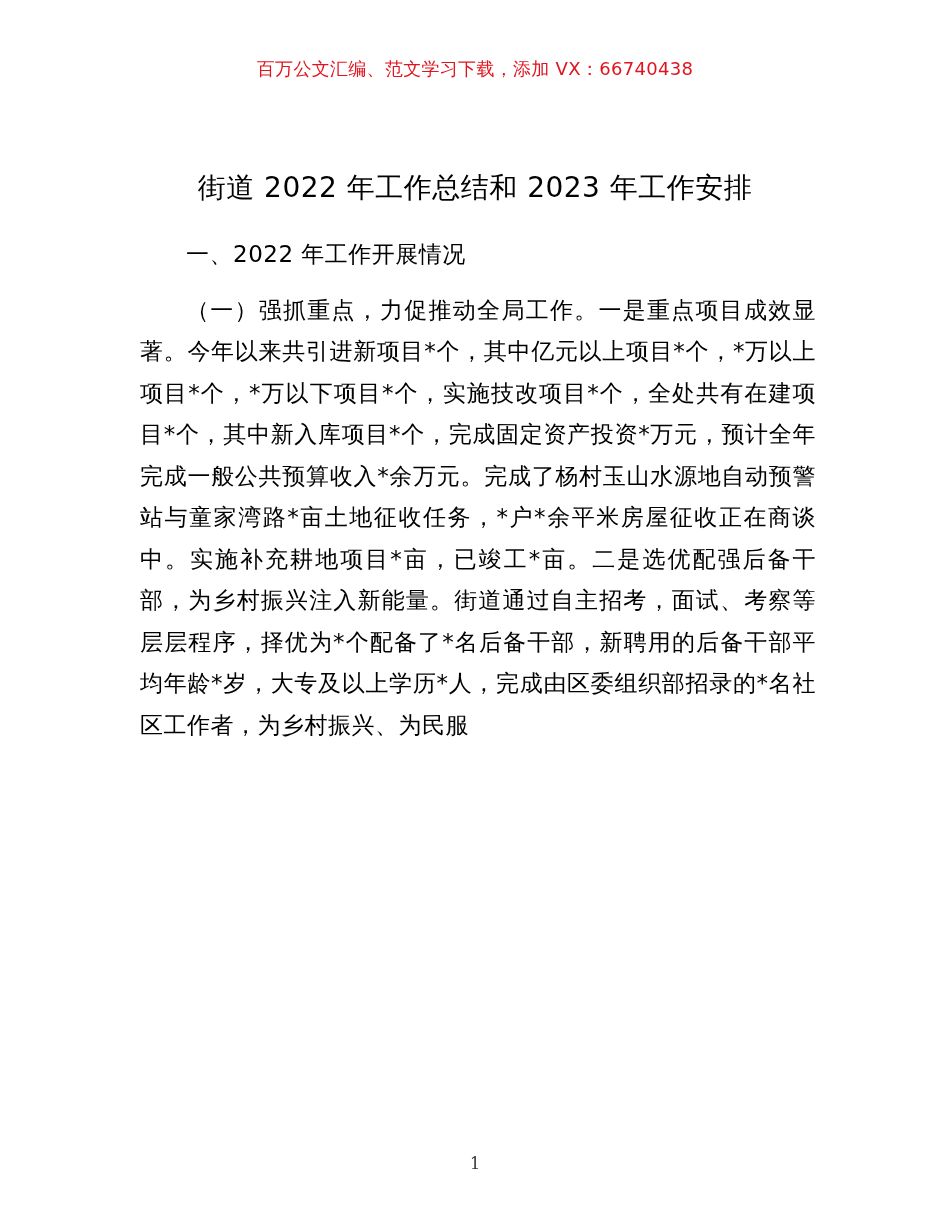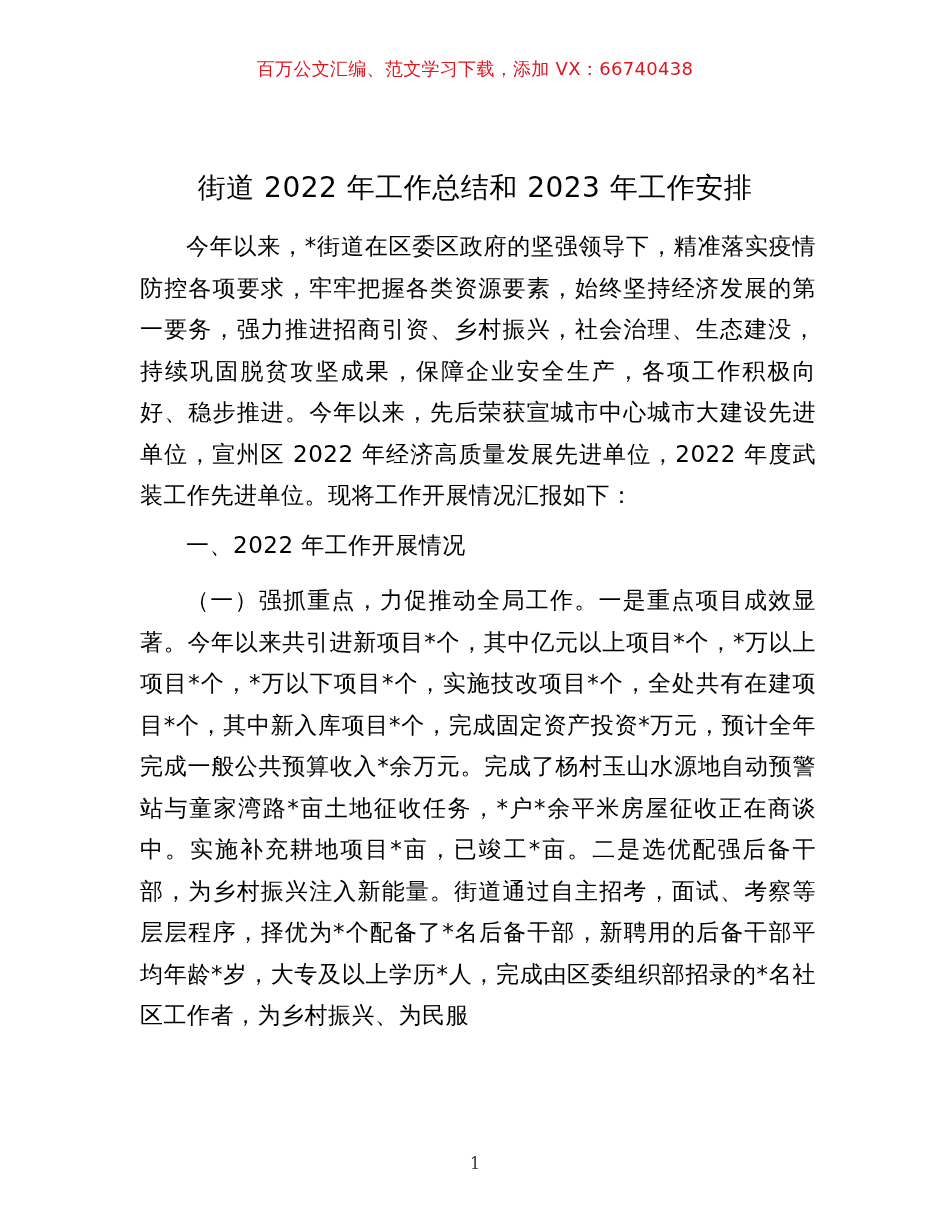--- a/index.html
+++ b/index.html
@@ -67,18 +67,17 @@
     }
   </style>
 </head>
 <body>
 
 <div class="header-banner">百万公文汇编、范文学习下载，添加 VX：66740438</div>
 
 <div class="doc-title">街道 2022 年工作总结和 2023 年工作安排</div>
 
 <div class="body-text">
-  <p class="para">今年以来，*街道在区委区政府的坚强领导下，精准落实疫情防控各项要求，牢牢把握各类资源要素，始终坚持经济发展的第一要务，强力推进招商引资、乡村振兴，社会治理、生态建没，持续巩固脱贫攻坚成果，保障企业安全生产，各项工作积极向好、稳步推进。今年以来，先后荣获宣城市中心城市大建设先进单位，宣州区 2022 年经济高质量发展先进单位，2022 年度武装工作先进单位。现将工作开展情况汇报如下：</p>
   <p class="para heading">一、2022 年工作开展情况</p>
   <p class="para">（一）强抓重点，力促推动全局工作。一是重点项目成效显著。今年以来共引进新项目*个，其中亿元以上项目*个，*万以上项目*个，*万以下项目*个，实施技改项目*个，全处共有在建项目*个，其中新入库项目*个，完成固定资产投资*万元，预计全年完成一般公共预算收入*余万元。完成了杨村玉山水源地自动预警站与童家湾路*亩土地征收任务，*户*余平米房屋征收正在商谈中。实施补充耕地项目*亩，已竣工*亩。二是选优配强后备干部，为乡村振兴注入新能量。街道通过自主招考，面试、考察等层层程序，择优为*个配备了*名后备干部，新聘用的后备干部平均年龄*岁，大专及以上学历*人，完成由区委组织部招录的*名社区工作者，为乡村振兴、为民服</p>
 </div>
 
 <div class="page-number">1</div>
 
 </body></html>

